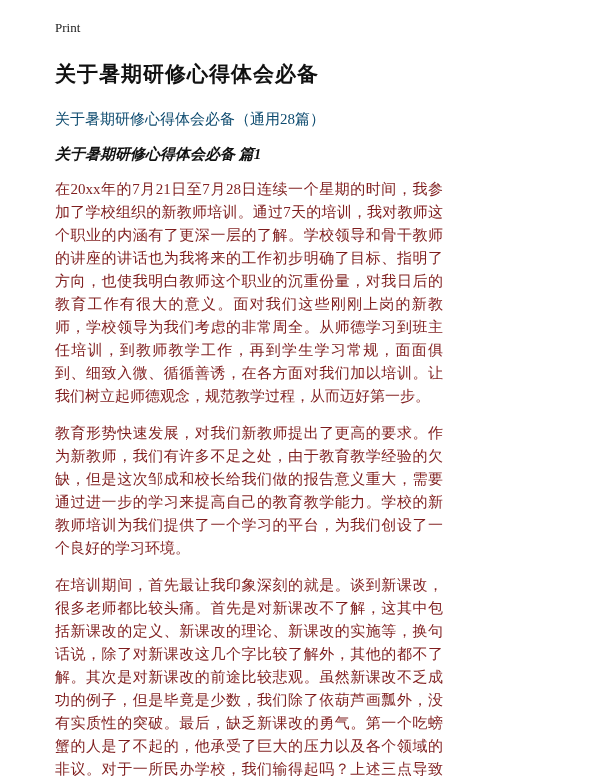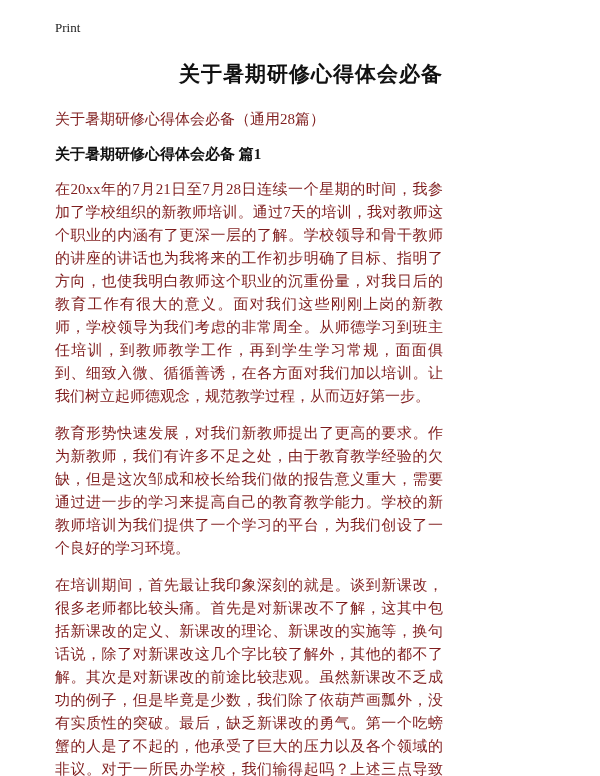--- a/index.html
+++ b/index.html
@@ -21,37 +21,38 @@
     overflow: hidden;
   }
   .print-link {
     font-size: 13px;
     color: #222222;
     display: inline-block;
     cursor: pointer;
     text-decoration: none;
   }
   .doc-title {
-    text-align: right;
+    text-align: left;
     font-size: 21px;
     font-weight: bold;
     letter-spacing: 1px;
     margin-top: 24px;
     color: #111111;
   }
   .doc-subtitle {
     font-size: 15px;
     margin-top: 22px;
-    color: #7f1d1d;
+    color: #0c4a6e;
   }
   .section-heading {
     font-size: 15px;
     font-weight: bold;
     margin-top: 16px;
     color: #111111;
+    font-style: italic;
   }
   .body-paragraph {
     font-size: 15px;
     line-height: 23px;
     text-align: justify;
     text-justify: inter-ideograph;
     margin-top: 14px;
     color: #7f1d1d;
     word-break: break-all;
   }

